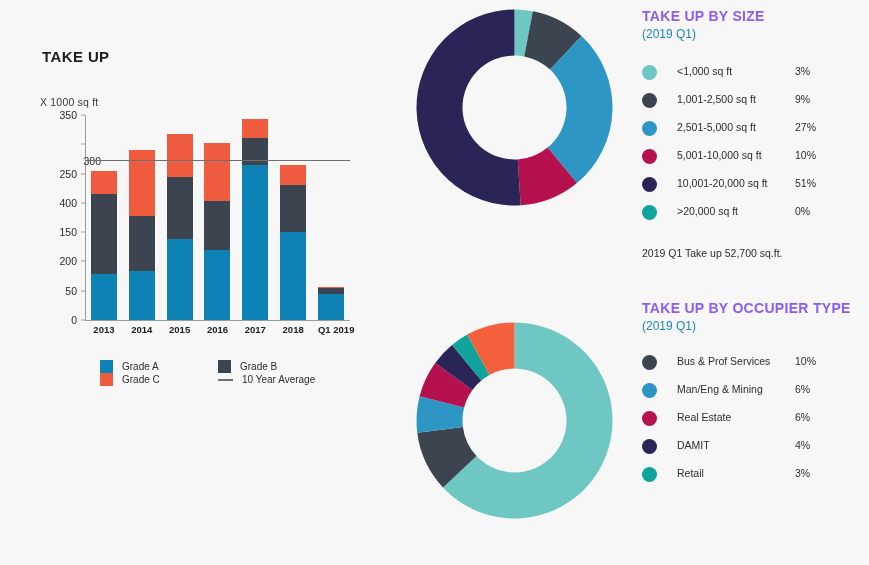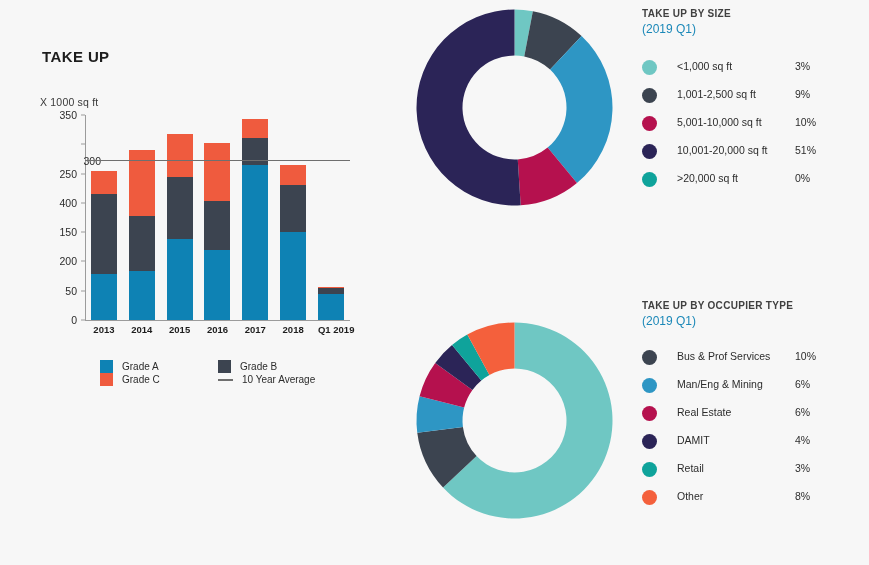--- a/index.html
+++ b/index.html
@@ -67,21 +67,21 @@
   
   .donut-wrap { position: absolute; }
   #donut-size { left: 412px; top: 5px; width: 205px; height: 205px; }
   #donut-occ  { left: 412px; top: 318px; width: 205px; height: 205px; }
   .donut-svg { width: 100%; height: 100%; display: block; }
 
   
   .side-panel { position: absolute; left: 642px; width: 227px; }
   #panel-size { top: 8px; }
   #panel-occ  { top: 300px; }
-  .side-title { font-size: 10px; font-weight: bold; letter-spacing: .3px; color: #404040; text-transform: uppercase; }
+  .side-title { font-size: 14px; font-weight: bold; letter-spacing: .3px; color: #8b5cf6; text-transform: uppercase; }
   .side-sub { font-size: 12px; color: #1b88b8; margin-top: 3px; }
   .side-legend { margin-top: 24px; }
   .sl-row { display: flex; height: 28px; }
   .sl-dot { width: 15px; height: 15px; border-radius: 50%; flex: 0 0 15px; }
   .sl-label { font-size: 10.5px; color: #2c2c2c; margin-left: 20px; width: 118px; white-space: nowrap; }
   .sl-pct { font-size: 10.5px; color: #2c2c2c; }
   .side-note { margin-top: 14px; font-size: 10.5px; color: #2c2c2c; }
   #panel-occ .side-legend { margin-top: 22px; }
   #panel-occ .sl-row { height: 28px; }
 </style>
@@ -230,35 +230,41 @@
           <span class="sl-dot" style="background: rgb(111, 199, 195);"></span>
           <span class="sl-label">&lt;1,000 sq ft</span>
           <span class="sl-pct">3%</span>
         </div>
         <div class="sl-row">
           <span class="sl-dot" style="background: rgb(60, 68, 80);"></span>
           <span class="sl-label">1,001-2,500 sq ft</span>
           <span class="sl-pct">9%</span>
         </div>
         <div class="sl-row">
+          <span class="sl-dot" style="background: rgb(46, 150, 196);"></span>
+          <span class="sl-label">2,501-5,000 sq ft</span>
+          <span class="sl-pct">27%</span>
+        </div>
+        <div class="sl-row">
           <span class="sl-dot" style="background: rgb(181, 17, 78);"></span>
           <span class="sl-label">5,001-10,000 sq ft</span>
           <span class="sl-pct">10%</span>
         </div>
         <div class="sl-row">
           <span class="sl-dot" style="background: rgb(43, 36, 87);"></span>
           <span class="sl-label">10,001-20,000 sq ft</span>
           <span class="sl-pct">51%</span>
         </div>
         <div class="sl-row">
           <span class="sl-dot" style="background: rgb(15, 163, 155);"></span>
           <span class="sl-label">&gt;20,000 sq ft</span>
           <span class="sl-pct">0%</span>
         </div>
       </div>
+    <div class="side-note">2019 Q1 Take up 52,700 sq.ft.</div>
   </section>
 
   <section class="side-panel" id="panel-occ">
     <div class="side-title">TAKE UP BY OCCUPIER TYPE</div>
     <div class="side-sub">(2019 Q1)</div>
     <div class="side-legend" id="occ-legend">
         <div class="sl-row">
           <span class="sl-dot" style="background: rgb(60, 68, 80);"></span>
           <span class="sl-label">Bus &amp; Prof Services</span>
           <span class="sl-pct">10%</span>
@@ -276,21 +282,16 @@
         <div class="sl-row">
           <span class="sl-dot" style="background: rgb(43, 36, 87);"></span>
           <span class="sl-label">DAMIT</span>
           <span class="sl-pct">4%</span>
         </div>
         <div class="sl-row">
           <span class="sl-dot" style="background: rgb(15, 163, 155);"></span>
           <span class="sl-label">Retail</span>
           <span class="sl-pct">3%</span>
         </div>
-        <div class="sl-row">
-          <span class="sl-dot" style="background: rgb(244, 96, 60);"></span>
-          <span class="sl-label">Other</span>
-          <span class="sl-pct">8%</span>
-        </div>
       </div>
   </section>
 
 </div>
 
 </body></html>

